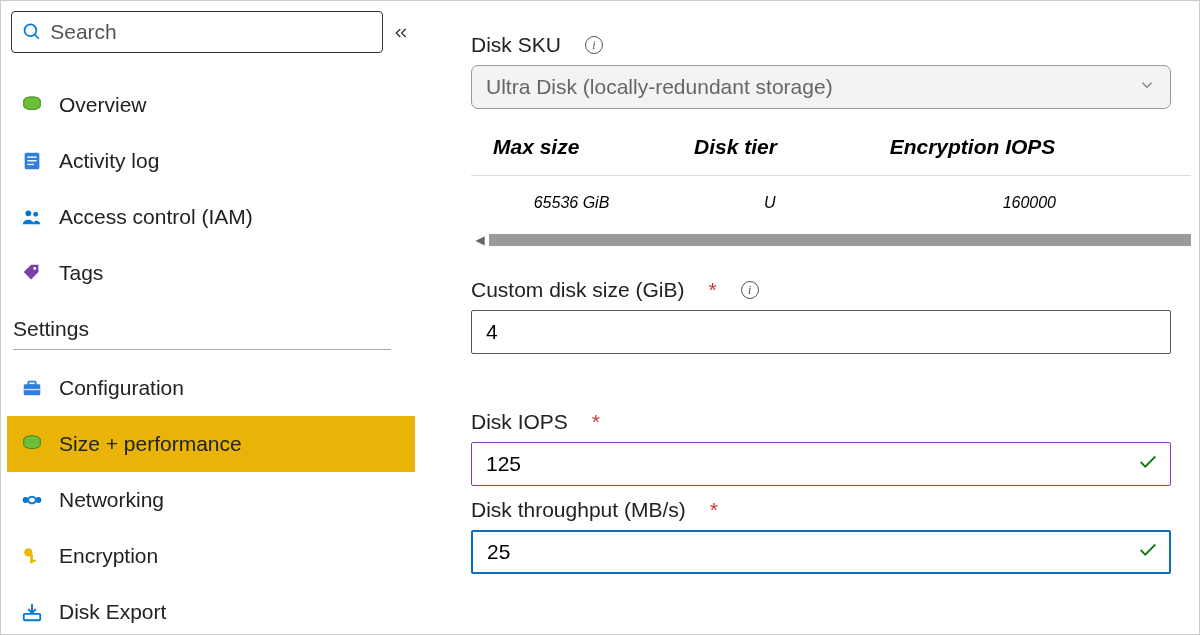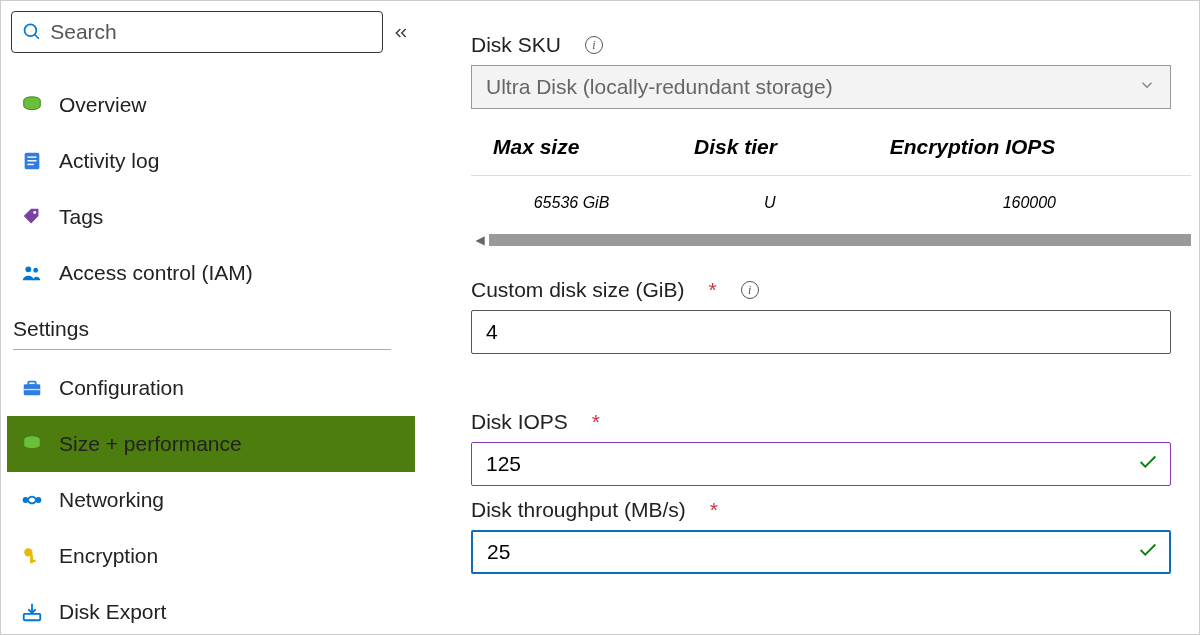--- a/index.html
+++ b/index.html
@@ -5,30 +5,30 @@
   * { box-sizing: border-box; margin: 0; padding: 0; font-family: "Segoe UI", Arial, sans-serif; }
   body { width: 1200px; height: 635px; background: #fff; overflow: hidden; border: 1px solid #ccc; }
   .layout { display: flex; height: 100%; }
   .sidebar { width: 420px; border-right: none; padding: 10px 4px 0 6px; position: relative; }
   .collapse-chevrons { position: absolute; top: 24px; right: 10px; color: #444; font-size: 16px; cursor: pointer; }
   .search-box { display: flex; align-items: center; border: 1.5px solid #333; border-radius: 4px; width: 372px; height: 42px; padding: 0 10px; margin-left: 4px; }
   .search-box svg { width: 22px; height: 22px; color: #0078d4; }
   .search-box input { border: none; outline: none; font-size: 21px; color: #701a75; margin-left: 8px; width: 100%; }
   .search-box input::placeholder { color: #555; }
   .nav-item { display: flex; align-items: center; height: 56px; padding-left: 14px; font-size: 21px; color: #222; cursor: pointer; }
-  .nav-item.selected { background: #4d7c0f; }
+  .nav-item.selected { background: #eab308; }
   .nav-item .icon-slot { width: 38px; display: flex; align-items: center; }
   .settings-header { font-size: 21px; font-weight: 400; color: #222; padding: 16px 0 8px 6px; }
   .settings-underline { border-bottom: 1px solid #aaa; margin: 0 24px 10px 6px; }
   .nav-list-top { margin-top: 24px; }
   .main { flex: 1; padding: 32px 8px 0 52px; position: relative; }
   .field-label { font-size: 21px; color: #222; display: flex; align-items: center; gap: 24px; margin-bottom: 8px; }
   .required-star { color: #d13438; }
   .info-icon { width: 18px; height: 18px; border: 1px solid #555; border-radius: 50%; display: inline-flex; align-items: center; justify-content: center; font-size: 12px; color: #555; font-family: Georgia, serif; font-style: italic; }
-  .sku-select { width: 700px; height: 44px; border: 1px solid #999; background: #f3f3f3; color: #666; font-size: 21px; padding: 0 14px; display: flex; align-items: center; justify-content: space-between; border-radius: 0; cursor: not-allowed; }
+  .sku-select { width: 700px; height: 44px; border: 1px solid #999; background: #f3f3f3; color: #666; font-size: 21px; padding: 0 14px; display: flex; align-items: center; justify-content: space-between; border-radius: 7px; cursor: not-allowed; }
   .sku-select .chev { color: #888; }
   .sku-table { width: 720px; margin-top: 10px; border-collapse: collapse; font-style: italic; }
   .sku-table th { text-align: left; font-size: 21px; font-weight: 600; padding: 16px 22px; border-bottom: 1px solid #ddd; }
   .sku-table td { font-size: 16px; padding: 18px 22px; text-align: center; }
   .hscroll { width: 720px; height: 16px; background: #fff; display: flex; align-items: center; margin-top: 2px; }
   .hscroll .arrow { width: 18px; text-align: center; color: #666; font-size: 12px; }
   .hscroll .track { flex: 1; height: 12px; background: #9a9a9a; border-radius: 0; }
   .text-input { width: 700px; height: 44px; border: 1px solid #555; font-size: 21px; padding: 0 14px; border-radius: 2px; }
   .text-input.valid-purple { border: 1.5px solid #8a3ab9; width: 700px; height: 44px; font-size: 21px; padding: 0 38px 0 14px; }
   .text-input.valid-blue { border: 2px solid #0f6cbd; width: 700px; height: 44px; font-size: 21px; padding: 0 38px 0 14px; }
@@ -74,37 +74,37 @@
               <rect x="4" y="3" width="16" height="18" rx="2" fill="#2f7de1"></rect>
               <rect x="7" y="7" width="10" height="1.5" fill="#fff"></rect>
               <rect x="7" y="11" width="10" height="1.5" fill="#fff"></rect>
               <rect x="7" y="15" width="7" height="1.5" fill="#fff"></rect>
             </svg>
         </span>
         <span>Activity log</span>
       </div>
       <div class="nav-item">
         <span class="icon-slot">
-          <svg class="ic" viewBox="0 0 24 24">
-              <path d="M3 11l8-8h8v8l-8 8-8-8z" fill="#7b3fa8"></path>
-              <circle cx="15" cy="7" r="1.6" fill="#fff"></circle>
-            </svg>
-        </span>
-        <span>Tags</span>
-      </div>
-      <div class="nav-item">
-        <span class="icon-slot">
           <svg class="ic" viewBox="0 0 24 24" fill="#0078d4">
               <circle cx="8" cy="8" r="3.2"></circle>
               <circle cx="16" cy="9" r="2.6"></circle>
               <path d="M2 20c0-3 3-5 6-5s6 2 6 5"></path>
               <path d="M13 20c0-2.4 2-4 4-4s4 1.6 4 4"></path>
             </svg>
         </span>
         <span>Access control (IAM)</span>
+      </div>
+      <div class="nav-item">
+        <span class="icon-slot">
+          <svg class="ic" viewBox="0 0 24 24">
+              <path d="M3 11l8-8h8v8l-8 8-8-8z" fill="#7b3fa8"></path>
+              <circle cx="15" cy="7" r="1.6" fill="#fff"></circle>
+            </svg>
+        </span>
+        <span>Tags</span>
       </div>
     </div>
 
     <div class="settings-header">Settings</div>
     <div class="settings-underline"></div>
 
     <div class="nav-item">
       <span class="icon-slot">
         <svg class="ic" viewBox="0 0 24 24">
             <rect x="3" y="8" width="18" height="12" rx="1.5" fill="#2f7de1"></rect>

